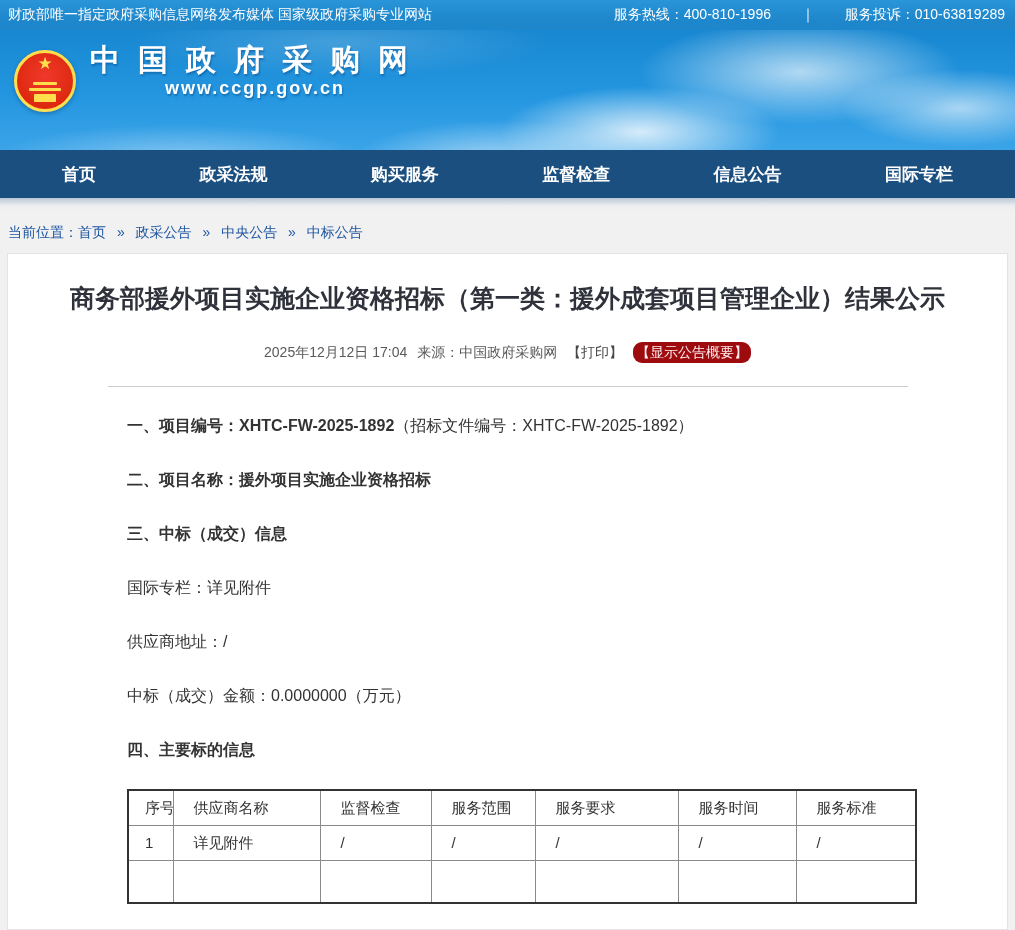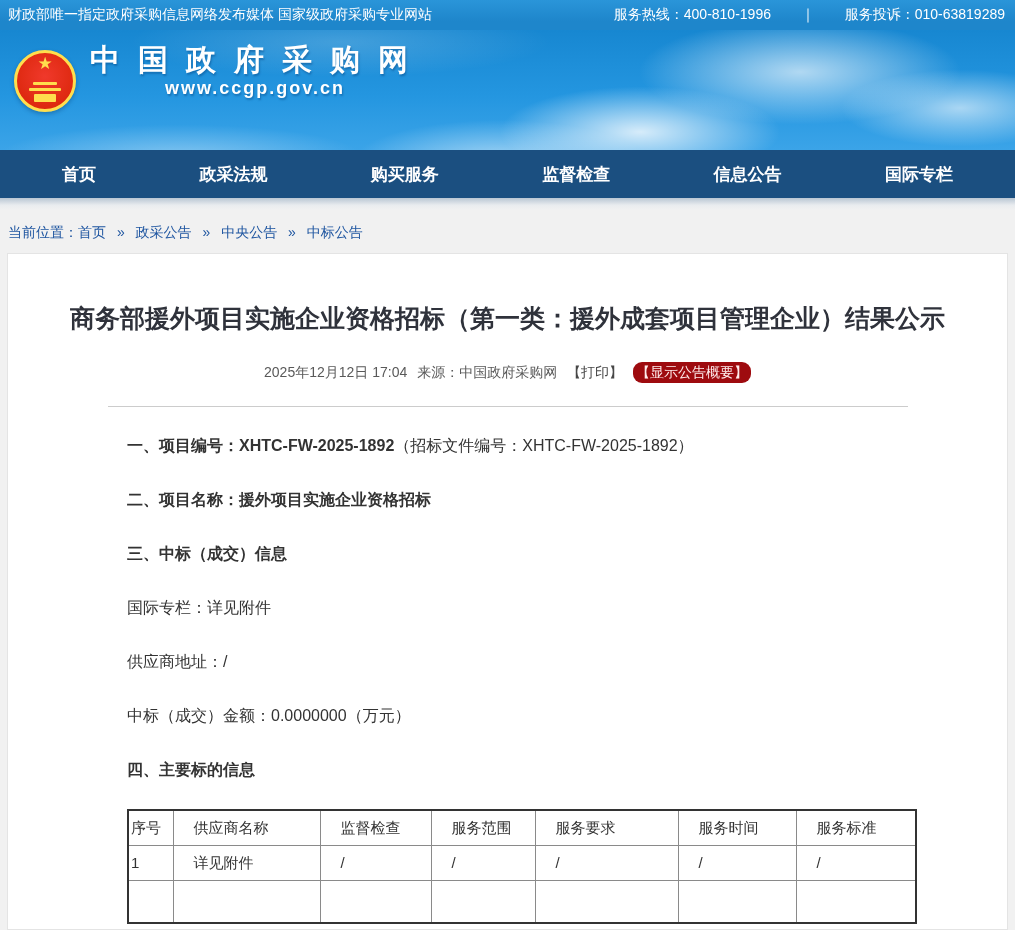--- a/index.html
+++ b/index.html
@@ -76,21 +76,21 @@
   }
   .crumbs a { color:var(--crumb-blue,#1e55a0); text-decoration:none; cursor:pointer; }
   .crumb-sep { margin:0 7px; }
 
   
   .content {
     margin:0 7px; background:#fff; border:1px solid #e4e4e4;
     height:677px; overflow:hidden;
   }
   .article-title {
-    margin-top:47px; text-align:center;
+    margin-top:27px; text-align:center;
     font-size:25px; font-weight:bold; color:var(--title-dark,#2f323b);
     line-height:35px; padding:0 30px;
   }
   .meta {
     margin-top:26px; text-align:center;
     font-size:14px; color:var(--meta-gray,#595959);
   }
   .meta > span { margin:0 3px; }
   .print-btn { color:#474747; cursor:pointer; }
   .summary-btn {
@@ -110,21 +110,21 @@
     border:2px solid var(--table-border,#333);
     font-size:15px; color:#333;
     table-layout:fixed; width:788px;
   }
   table.items th, table.items td {
     border:1px solid var(--table-inner-border,#8a8a8a);
     font-weight:normal; text-align:left;
     padding:5px 4px 5px 20px; line-height:24px;
     overflow:hidden; white-space:nowrap;
   }
-  table.items th.c0, table.items td.c0 { padding-left:2px; }
+  table.items th.c0, table.items td.c0 { padding-left:16px; }
   table.items tr.empty-row td { height:42px; }
   .col0{width:45px}.col1{width:147px}.col2{width:111px}.col3{width:104px}
   .col4{width:143px}.col5{width:118px}.col6{width:120px}
 </style>
 </head>
 <body>
 
 <div class="topbar">
   <span>财政部唯一指定政府采购信息网络发布媒体 国家级政府采购专业网站</span>
   <span class="topbar-right">

